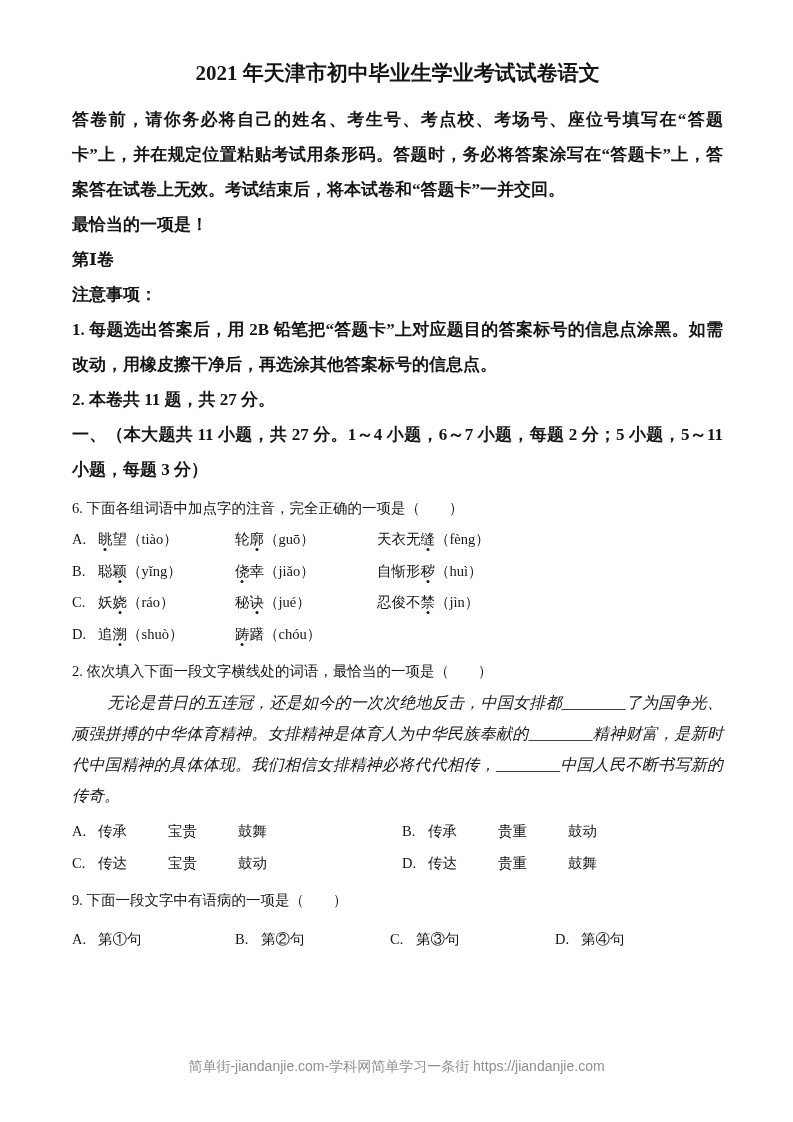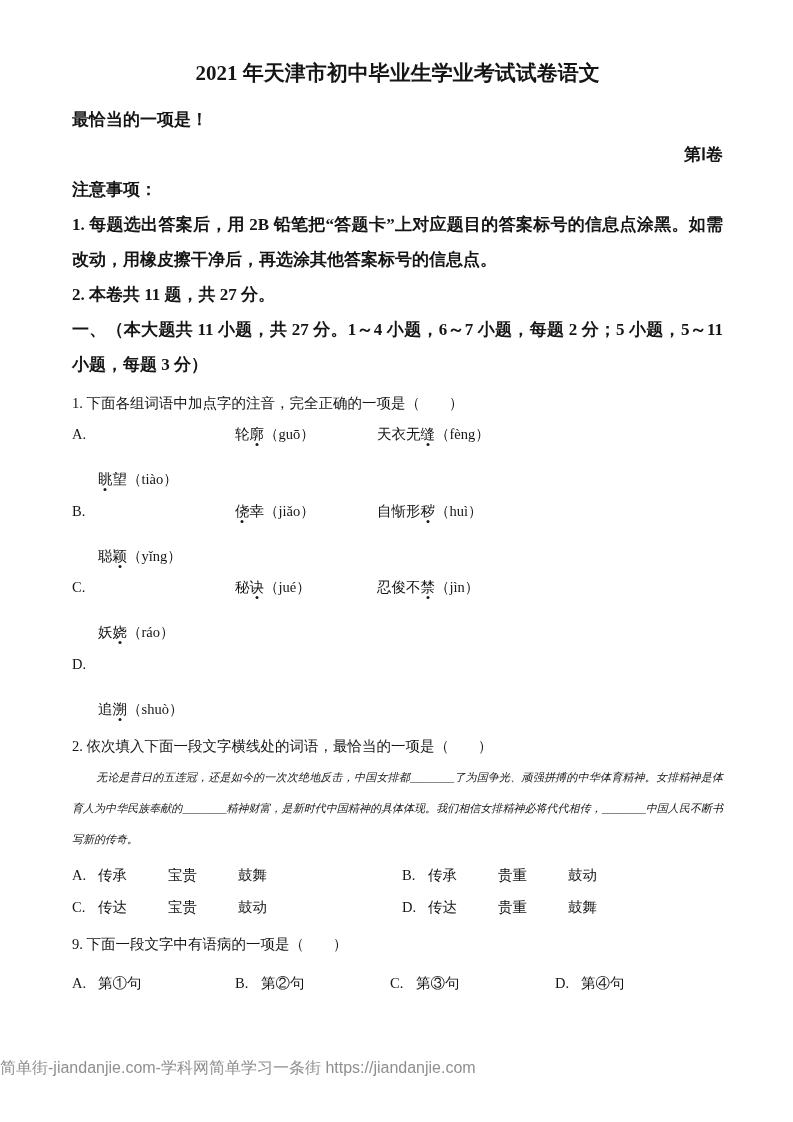--- a/index.html
+++ b/index.html
@@ -4,56 +4,57 @@
 <style>
   html,body { margin:0; padding:0; }
   body {
     width:793px; height:1122px; background:#ffffff; color:#151515;
     font-family:"Liberation Serif","DejaVu Serif",serif;
     position:relative; overflow:hidden;
   }
   .page { position:absolute; inset:0; padding:58px 70px 0 72px; box-sizing:border-box; }
   .title { text-align:center; font-size:21px; font-weight:700; margin:0 0 14px 0; line-height:30px; }
   .b { font-weight:700; font-size:17px; line-height:35px; margin:0; text-align:justify; }
-  .center { text-align:right;font-family:Liberation Serif, serif; }
+  .center { text-align:left; }
   .q-stem { font-size:14.5px; line-height:31px; margin:6px 0 0 0; font-weight:400; }
-  .kai { font-size:11px; line-height:31px; margin:0; text-align:justify; text-indent:2.2em; font-style:italic; font-weight:400; }
+  .kai { font-size:16px; line-height:31px; margin:0; text-align:justify; text-indent:2.2em; font-style:italic; font-weight:400; }
   .opt-row { display:flex; font-size:14.5px; line-height:31.5px; font-weight:400; }
   .opt-label { width:26px; flex:none; }
   .q1-item { flex:none; }
-  .q1-item.i0 { width:137px;margin-top:45px; }
+  .q1-item.i0 { width:137px; }
   .q1-item.i1 { width:142px; }
   .py { font-family:"Liberation Serif",serif; }
   .dotted { position:relative; }
   .dotted::after { content:""; position:absolute; width:3px; height:3px; background:#1a1a1a; border-radius:50%; left:50%; bottom:-4px; transform:translateX(-50%); }
   .q2-options { display:grid; grid-template-columns:330px 1fr; font-size:14.5px; line-height:32px; margin-top:4px; font-weight:400; }
   .q2-opt { display:flex; }
   .q2-word { display:inline-block; width:70px; }
   .q3-options { display:flex; font-size:14.5px; line-height:31px; margin-top:8px; font-weight:400; }
   .q3-opt { display:flex; }
   .q3-opt.c0 { width:163px; } .q3-opt.c1 { width:155px; } .q3-opt.c2 { width:165px; }
-  .footer { position:absolute; left:0; right:0; top:1058px; text-align:left; color:#8f8f8f;
-            font-size:16px; font-family:"Liberation Sans","DejaVu Sans",sans-serif; }
+  .footer { position:absolute; left:0; right:0; top:1058px; text-align:center; color:#8f8f8f;
+            font-size:14px; font-family:"Liberation Sans","DejaVu Sans",sans-serif; }
 </style>
 </head>
 <body>
 
 <div class="page">
 
   <h1 class="title">2021 年天津市初中毕业生学业考试试卷语文</h1>
 
+  <p class="b">答卷前，请你务必将自己的姓名、考生号、考点校、考场号、座位号填写在“答题卡”上，并在规定位置粘贴考试用条形码。答题时，务必将答案涂写在“答题卡”上，答案答在试卷上无效。考试结束后，将本试卷和“答题卡”一并交回。</p>
   <p class="b">最恰当的一项是！</p>
 
   <p class="b center">第Ⅰ卷</p>
   <p class="b">注意事项：</p>
   <p class="b">1. 每题选出答案后，用 2B 铅笔把“答题卡”上对应题目的答案标号的信息点涂黑。如需改动，用橡皮擦干净后，再选涂其他答案标号的信息点。</p>
   <p class="b">2. 本卷共 11 题，共 27 分。</p>
   <p class="b">一、（本大题共 11 小题，共 27 分。1～4 小题，6～7 小题，每题 2 分；5 小题，5～11 小题，每题 3 分）</p>
 
-  <p class="q-stem">1. 下面各组词语中加点字的注音，完全正确的一项是（　　）</p>
+  <p class="q-stem">6. 下面各组词语中加点字的注音，完全正确的一项是（　　）</p>
   <div id="q1-options">
       <div class="opt-row">
         <span class="opt-label">A.</span>
         <span class="q1-item i0"><span class="word"><span class="dotted">眺</span><span>望</span></span><span class="py">（tiào）</span></span>
         <span class="q1-item i1"><span class="word"><span>轮</span><span class="dotted">廓</span></span><span class="py">（guō）</span></span>
         <span class="q1-item i2"><span class="word"><span>天衣无</span><span class="dotted">缝</span></span><span class="py">（fèng）</span></span>
       </div>
       <div class="opt-row">
         <span class="opt-label">B.</span>
         <span class="q1-item i0"><span class="word"><span>聪</span><span class="dotted">颖</span></span><span class="py">（yǐng）</span></span>
@@ -62,20 +63,21 @@
       </div>
       <div class="opt-row">
         <span class="opt-label">C.</span>
         <span class="q1-item i0"><span class="word"><span>妖</span><span class="dotted">娆</span></span><span class="py">（ráo）</span></span>
         <span class="q1-item i1"><span class="word"><span>秘</span><span class="dotted">诀</span></span><span class="py">（jué）</span></span>
         <span class="q1-item i2"><span class="word"><span>忍俊不</span><span class="dotted">禁</span></span><span class="py">（jìn）</span></span>
       </div>
       <div class="opt-row">
         <span class="opt-label">D.</span>
         <span class="q1-item i0"><span class="word"><span>追</span><span class="dotted">溯</span></span><span class="py">（shuò）</span></span>
+        <span class="q1-item i1"><span class="word"><span class="dotted">踌</span><span>躇</span></span><span class="py">（chóu）</span></span>
       </div>
     </div>
 
   <p class="q-stem">2. 依次填入下面一段文字横线处的词语，最恰当的一项是（　　）</p>
   <p class="kai">无论是昔日的五连冠，还是如今的一次次绝地反击，中国女排都________了为国争光、顽强拼搏的中华体育精神。女排精神是体育人为中华民族奉献的________精神财富，是新时代中国精神的具体体现。我们相信女排精神必将代代相传，________中国人民不断书写新的传奇。</p>
   <div id="q2-options" class="q2-options">
       <div class="q2-opt">
         <span class="opt-label">A.</span>
         <span class="q2-word">传承</span>
         <span class="q2-word">宝贵</span>

